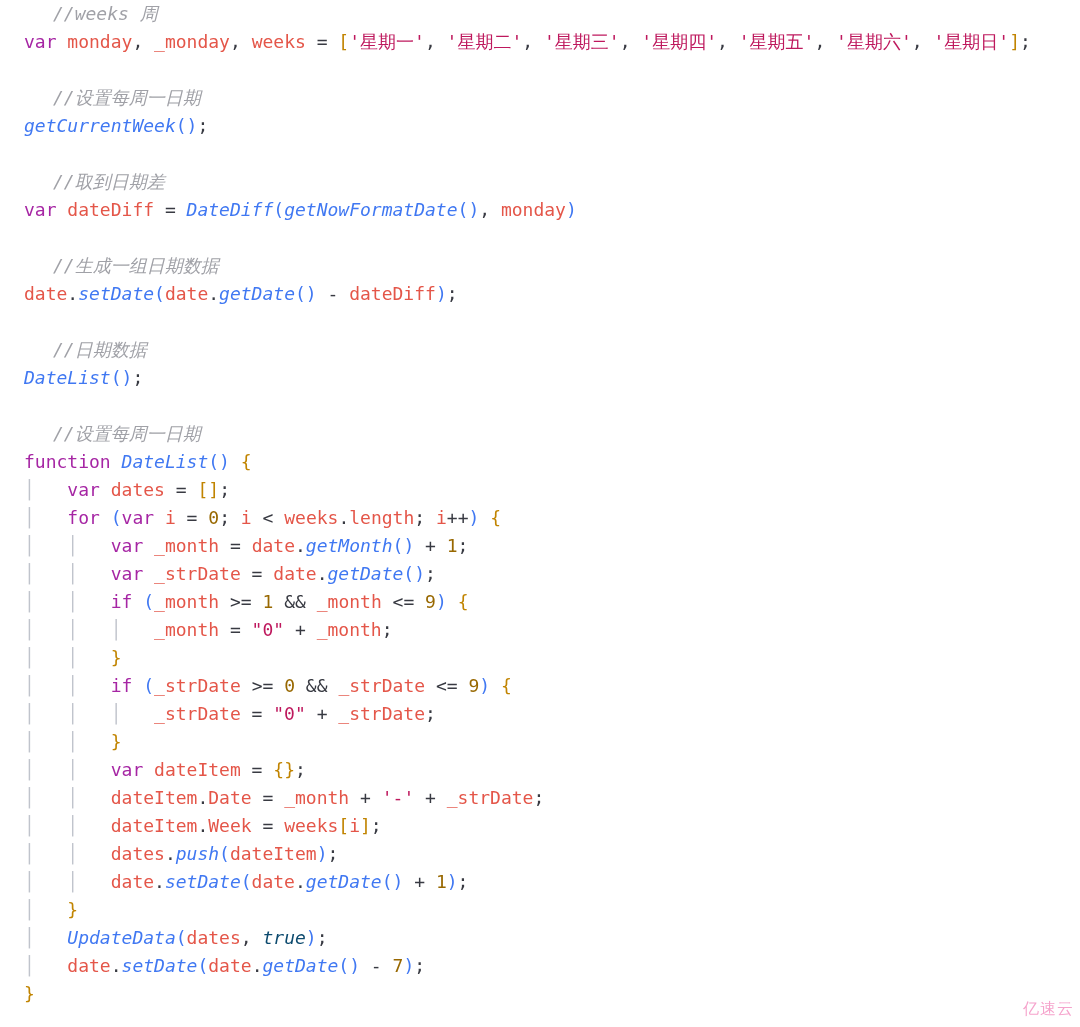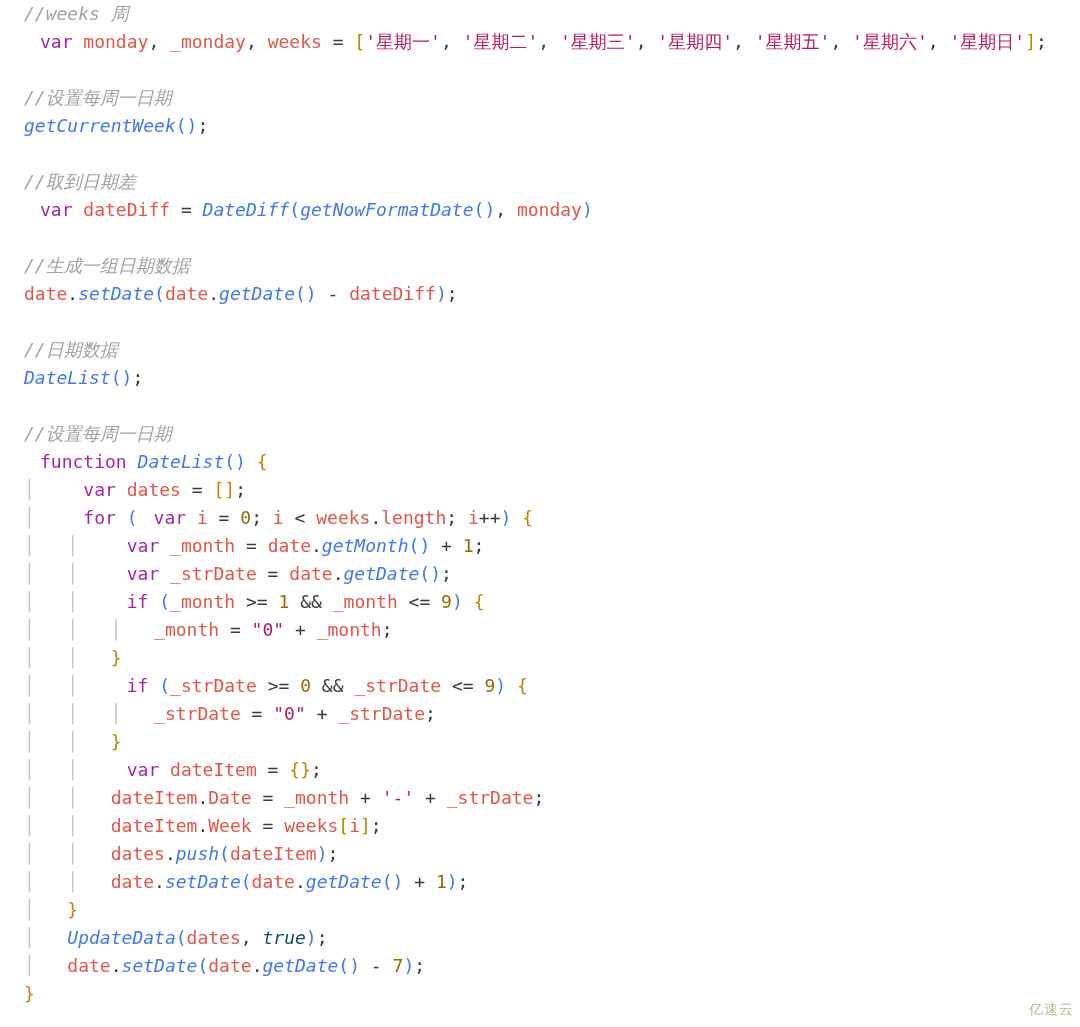--- a/index.html
+++ b/index.html
@@ -12,40 +12,40 @@
     color: #383a42;
     width: 1080px;
   }
   pre {
     margin: 0;
     padding: 0 0 0 24px;
     white-space: pre;
     font-family: inherit;
     font-style: normal;
   }
-  .c-comment { color: #a0a1a7; font-style: italic; }
-  .c-keyword { color: #a626a4; margin-left: 16px; }
+  .c-comment { color: #a0a1a7; font-style: italic; margin-left: 29px; }
+  .c-keyword { color: #a626a4; }
   .c-var { color: #e45649; }
   .c-func { color: #4078f2; font-style: italic; }
   .c-paren { color: #4078f2; }
   .c-brace { color: #c18401; }
   .c-bracket { color: #c18401; }
   .c-num { color: #986801; }
   .c-str { color: #be185d; }
   .c-op { color: #383a42; }
   .c-punc { color: #383a42; }
   .c-bool { color: #0c4a6e; font-style: italic; }
   .guide { color: #c0c4cc; font-style: normal; }
   .watermark {
     position: fixed;
     right: 6px;
     bottom: 4px;
-    color: #4d7c0f;
+    color: #ec4899;
     font-family: "Arial", sans-serif;
-    font-size: 14px;
+    font-size: 16px;
     opacity: 0.5;
     letter-spacing: 1px;
   }
 </style>
 </head>
 <body>
 
 <pre><span class="c-comment">//weeks 周</span>
 <span class="c-keyword">var</span> <span class="c-var">monday</span><span class="c-punc">,</span> <span class="c-var">_monday</span><span class="c-punc">,</span> <span class="c-var">weeks</span> <span class="c-op">=</span> <span class="c-bracket">[</span><span class="c-str">'星期一'</span><span class="c-punc">,</span> <span class="c-str">'星期二'</span><span class="c-punc">,</span> <span class="c-str">'星期三'</span><span class="c-punc">,</span> <span class="c-str">'星期四'</span><span class="c-punc">,</span> <span class="c-str">'星期五'</span><span class="c-punc">,</span> <span class="c-str">'星期六'</span><span class="c-punc">,</span> <span class="c-str">'星期日'</span><span class="c-bracket">]</span><span class="c-punc">;</span>
 

